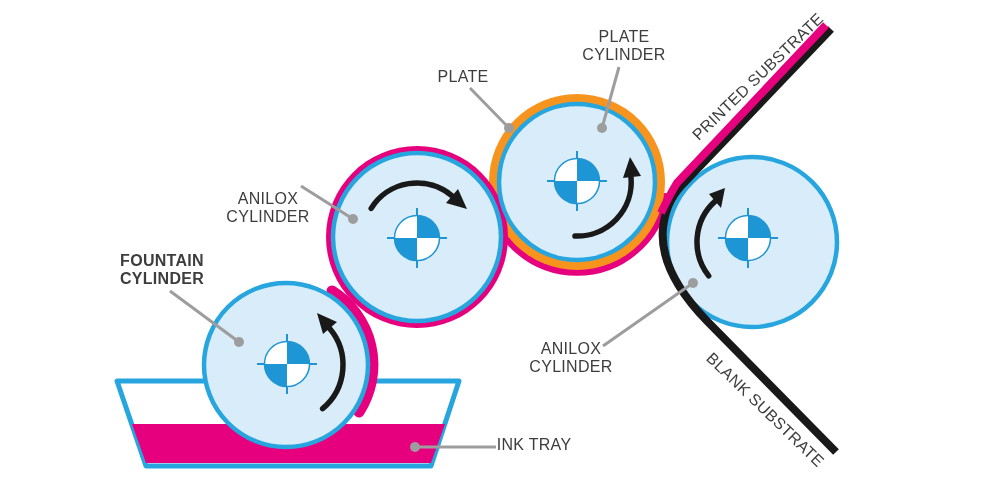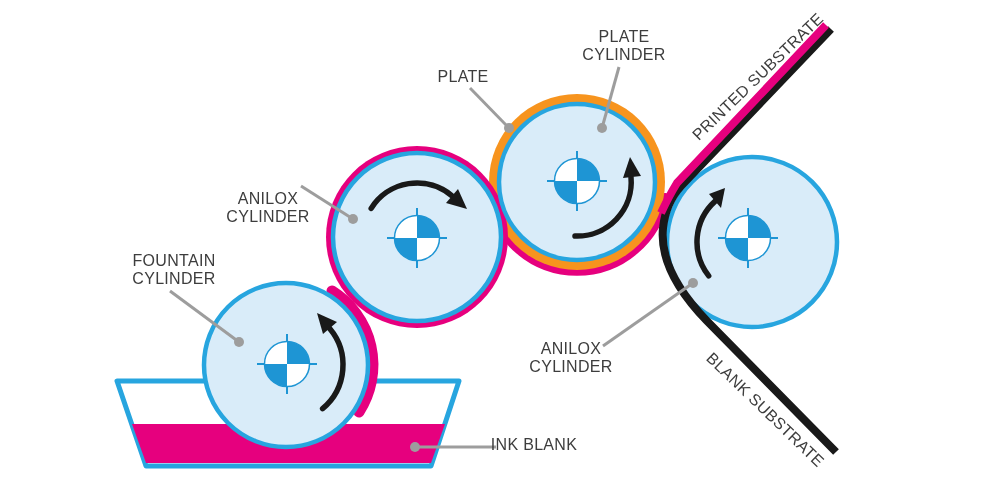--- a/index.html
+++ b/index.html
@@ -136,21 +136,21 @@
     <g>
       <line class="leader" x1="603" y1="346" x2="693" y2="283"></line>
         <circle class="dot" cx="693" cy="283" r="5"></circle>
     </g>
     <g>
       <line class="leader" x1="415" y1="447" x2="496" y2="447"></line>
         <circle class="dot" cx="415" cy="447" r="5"></circle>
     </g>
   </svg>
 
-  <div class="label" style="left:174px; top:270px;">
+  <div class="label" style="left:162px; top:270px;font-weight:bold;">
     <span>FOUNTAIN</span>
     <span>CYLINDER</span>
   </div>
 
   <div class="label" style="left:268px; top:164px;margin-top:44px;">
     <span>ANILOX</span>
     <span>CYLINDER</span>
   </div>
 
   <div class="label" style="left:463px; top:77px;">
@@ -161,21 +161,21 @@
     <span>PLATE</span>
     <span>CYLINDER</span>
   </div>
 
   <div class="label" style="left:571px; top:358px;">
     <span>ANILOX</span>
     <span>CYLINDER</span>
   </div>
 
   <div class="label" style="left:534px; top:445px;">
-    <span>INK BLANK</span>
+    <span>INK TRAY</span>
   </div>
 
   <div class="label rot-up" style="left:758px; top:77px;">
     <span>PRINTED SUBSTRATE</span>
   </div>
 
   <div class="label rot-down" style="left:765px; top:410px;">
     <span>BLANK SUBSTRATE</span>
   </div>
 

